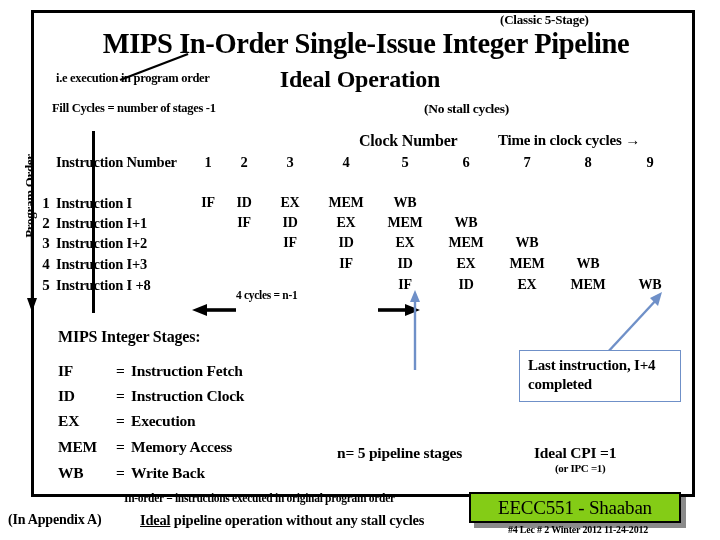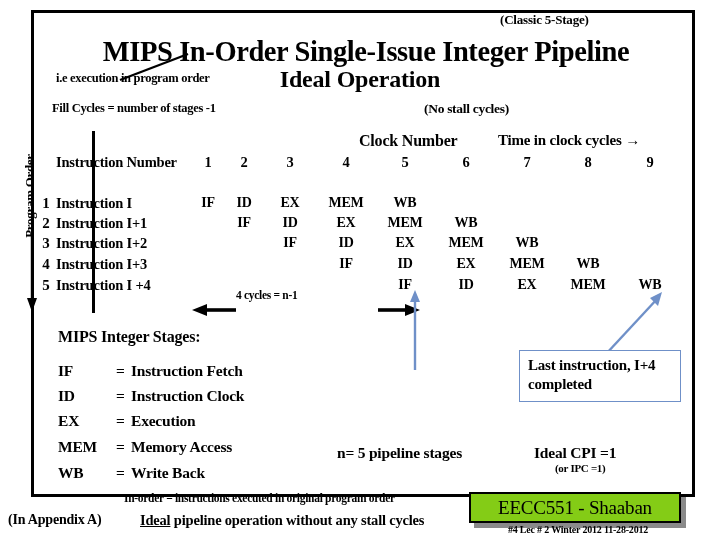--- a/index.html
+++ b/index.html
@@ -37,21 +37,20 @@
     letter-spacing: -0.2px;
   }
   .main-title {
     left: 46px; top: 28px;
     width: 640px;
     text-align: center;
     font-size: 28.5px;
     font-weight: bold;
     letter-spacing: -0.4px;
     white-space: nowrap;
-    margin-top: 8px;
   }
   .sub-title {
     left: 180px; top: 66px;
     width: 360px;
     text-align: center;
     font-size: 24px;
     font-weight: bold;
     letter-spacing: -0.2px;
   }
   .ie-note {
@@ -350,21 +349,21 @@
 
   <div class="abs row-num" style="left:39px;top:256px">4</div>
   <div class="abs row-label" style="top:256px">Instruction I+3</div>
   <div class="abs cell" style="left:324px;top:256px">IF</div>
   <div class="abs cell" style="left:383px;top:256px">ID</div>
   <div class="abs cell" style="left:444px;top:256px">EX</div>
   <div class="abs cell" style="left:505px;top:256px">MEM</div>
   <div class="abs cell" style="left:566px;top:256px">WB</div>
 
   <div class="abs row-num" style="left:39px;top:277px">5</div>
-  <div class="abs row-label" style="top:277px">Instruction I +4</div>
+  <div class="abs row-label" style="top:277px">Instruction I +8</div>
   <div class="abs cell" style="left:383px;top:277px">IF</div>
   <div class="abs cell" style="left:444px;top:277px">ID</div>
   <div class="abs cell" style="left:505px;top:277px">EX</div>
   <div class="abs cell" style="left:566px;top:277px">MEM</div>
   <div class="abs cell" style="left:628px;top:277px">WB</div>
 
   <div class="abs cycles-note">4 cycles = n-1</div>
   <svg class="abs fill-arrow-left" viewBox="0 0 44 14">
     <line x1="12" y1="7" x2="44" y2="7" stroke="#000" stroke-width="3.6"></line>
     <polygon points="0,7 15,1 15,13" fill="#000"></polygon>
@@ -409,15 +408,15 @@
 
   <div class="abs n-stages">n= 5 pipeline stages</div>
   <div class="abs ideal-cpi">Ideal CPI =1</div>
   <div class="abs ipc-note">(or IPC =1)</div>
   <div class="abs inorder-note">In-order =  instructions executed in original program order</div>
   <div class="abs appendix-note">(In  Appendix A)</div>
   <div class="abs ideal-line"><u>Ideal</u><span> pipeline operation without any stall cycles</span></div>
 
   <div class="abs badge-shadow"></div>
   <div class="abs badge">EECC551 - Shaaban</div>
-  <div class="abs badge-meta">#4   Lec # 2   Winter 2012   11-28-2012</div>
+  <div class="abs badge-meta">#4   Lec # 2   Winter 2012   11-24-2012</div>
 
 </div>
 
 </body></html>

